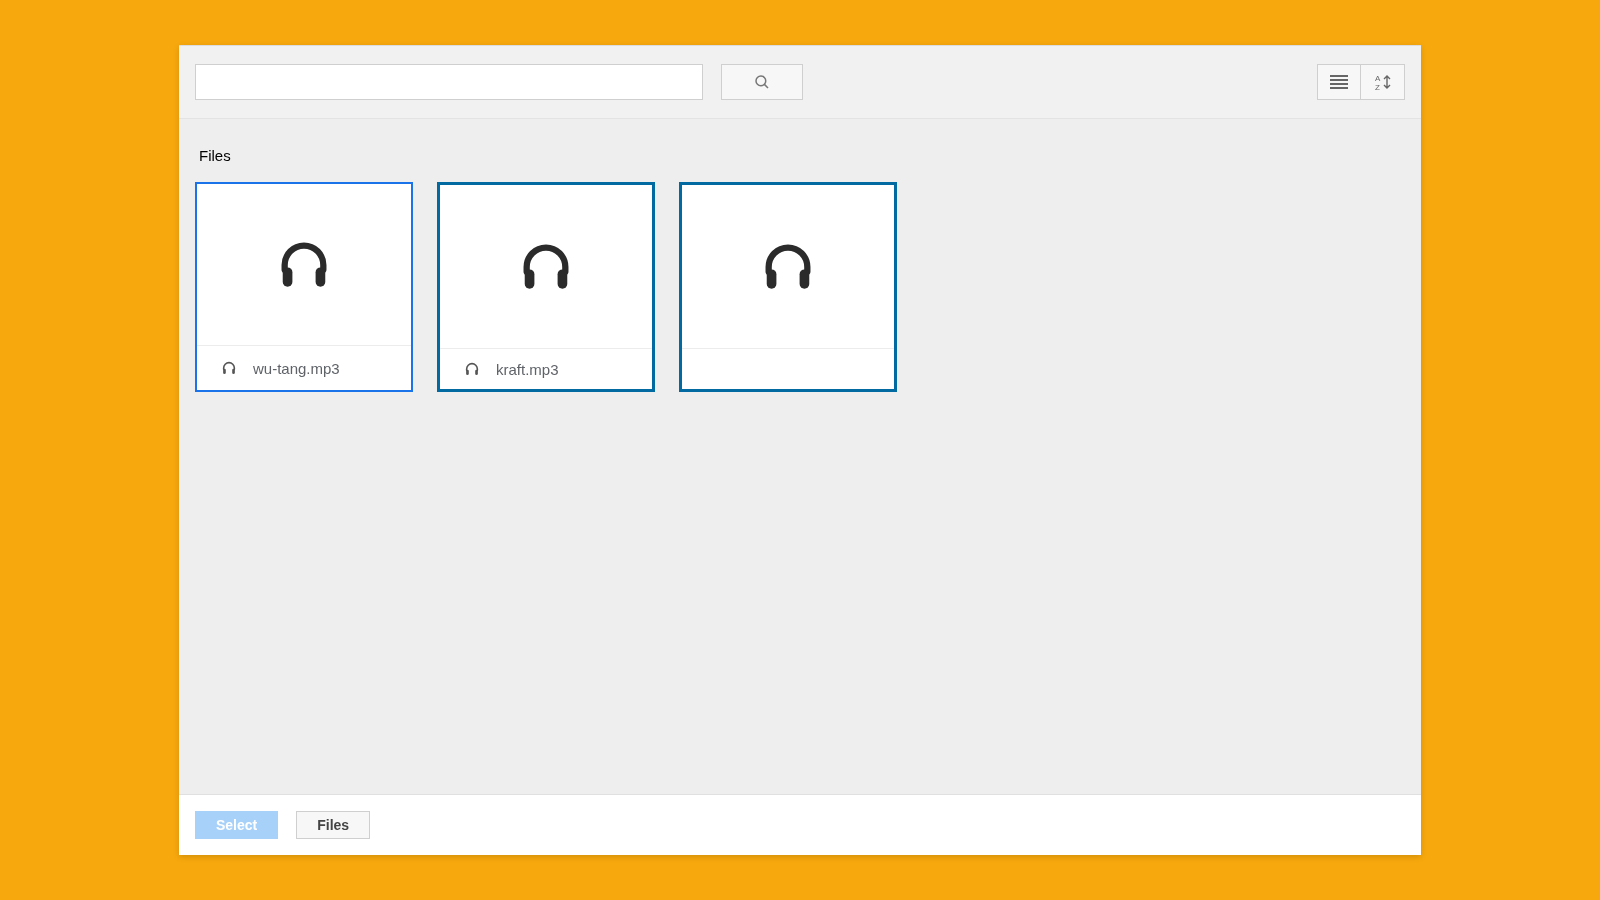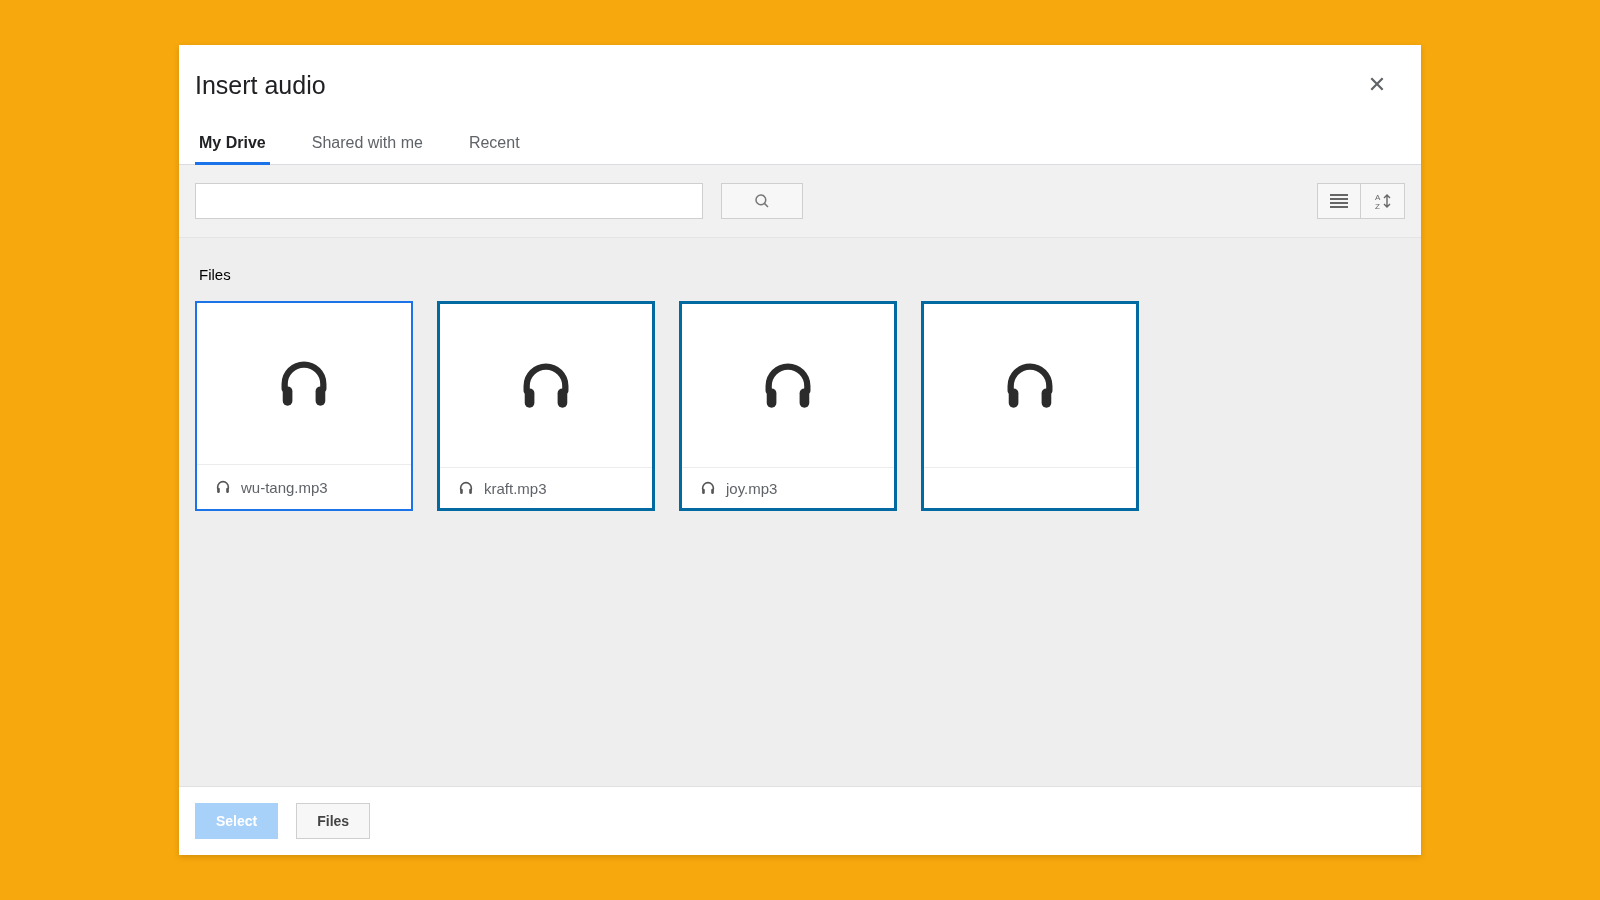--- a/index.html
+++ b/index.html
@@ -69,60 +69,47 @@
     height:210px; background:#fff; border:3px solid #0369a1;
     display:flex; flex-direction:column; cursor:pointer;
   }
   .card.selected { border:2px solid var(--accent); }
   .card.selected .card-body { height:162px; }
   .card-body {
     height:164px; display:flex; align-items:center; justify-content:center;
     border-bottom:1px solid #ececec;
   }
   .card-footer {
-    flex:1; display:flex; align-items:center; gap:10px; padding:0 18px;
+    flex:1; display:flex; align-items:center; gap:16px; padding:0 24px;
     font-size:15px; color:#5f6368;
   }
   .card-footer svg { flex:none; }
 
   
   .content::-webkit-scrollbar { width:10px; }
   .content::-webkit-scrollbar-thumb { background:#c6c6c6; }
 
   .footer {
     border-top:1px solid #e0e0e0; background:#fff;
     padding:16px; display:flex; gap:18px; align-items:center;
   }
   .btn {
-    height:36px; padding:0 20px; font-size:14px; font-weight:700;
+    height:28px; padding:0 20px; font-size:14px; font-weight:700;
     border:1px solid #cfcfcf; background:#f7f7f7; color:#444; cursor:pointer;
   }
   .btn.primary {
     background:#a8d1fa; color:#fff; border:1px solid #a8d1fa;
   }
   svg { display:block; }
 </style>
 </head>
 <body>
 
 <div class="dialog">
 
-  <div class="header">
-    <div class="title-row">
-      <div class="title">Insert audio</div>
-      <div class="close">
-        <span>✕</span>
-      </div>
-    </div>
-    <div class="tabs">
-      <div class="tab active">My Drive</div>
-      <div class="tab">Shared with me</div>
-      <div class="tab">Recent</div>
-    </div>
-  </div>
 
   <div class="toolbar">
     <input class="search-input" type="text" value="" style="">
     <div class="search-btn">
       <span>
         <svg width="18" height="18" viewBox="0 0 24 24" fill="none" stroke="#777" stroke-width="2">
           <circle cx="10.5" cy="10.5" r="6.5"></circle>
             <line x1="20" y1="20" x2="15.2" y2="15.2"></line>
         </svg>
       </span>
@@ -198,41 +185,20 @@
         <div class="card">
     <div class="card-body">
       <span>
               <svg width="58" height="58" viewBox="0 0 24 24" fill="none">
     <path d="M4 14 V12 a8 8 0 0 1 16 0 V14" stroke="#2b2b2b" stroke-width="2.6" fill="none" stroke-linecap="round"></path>
     <rect x="3.2" y="13" width="4" height="8" rx="2" fill="#2b2b2b"></rect>
     <rect x="16.8" y="13" width="4" height="8" rx="2" fill="#2b2b2b"></rect>
   </svg>
             </span>
     </div>
-    <div class="card-footer">
-      <span>
-              <svg width="16" height="16" viewBox="0 0 24 24" fill="none">
-    <path d="M4 14 V12 a8 8 0 0 1 16 0 V14" stroke="#555" stroke-width="2.4" fill="none" stroke-linecap="round"></path>
-    <rect x="3.2" y="13" width="4" height="8" rx="2" fill="#555"></rect>
-    <rect x="16.8" y="13" width="4" height="8" rx="2" fill="#555"></rect>
-  </svg>
-            </span>
-      <span>joy.mp3</span>
-    </div>
-        </div>
-        <div class="card">
-    <div class="card-body">
-      <span>
-              <svg width="58" height="58" viewBox="0 0 24 24" fill="none">
-    <path d="M4 14 V12 a8 8 0 0 1 16 0 V14" stroke="#2b2b2b" stroke-width="2.6" fill="none" stroke-linecap="round"></path>
-    <rect x="3.2" y="13" width="4" height="8" rx="2" fill="#2b2b2b"></rect>
-    <rect x="16.8" y="13" width="4" height="8" rx="2" fill="#2b2b2b"></rect>
-  </svg>
-            </span>
-    </div>
         </div>
       </div>
   </div>
 
   <div class="footer">
     <button class="btn primary">Select</button>
     <button class="btn">Files</button>
   </div>
 
 </div>

